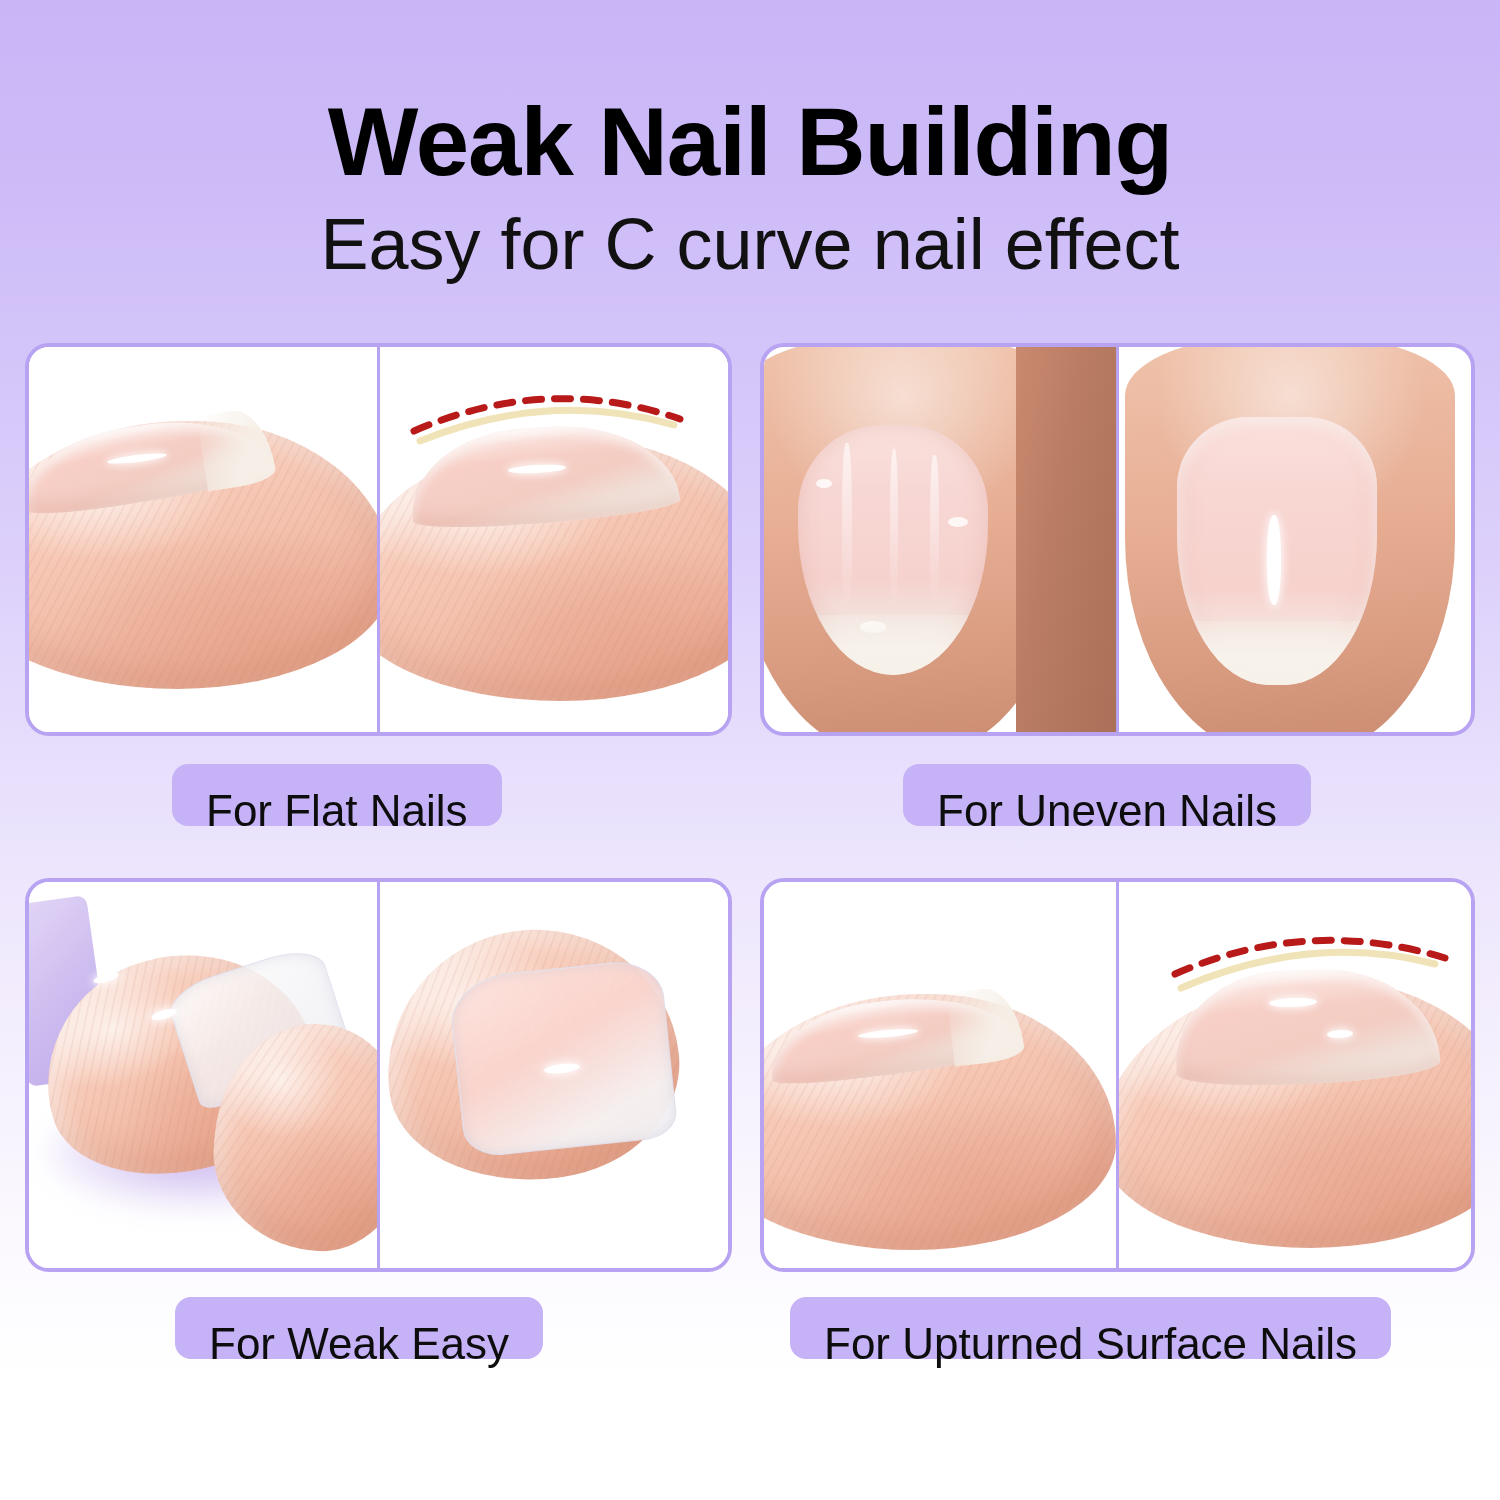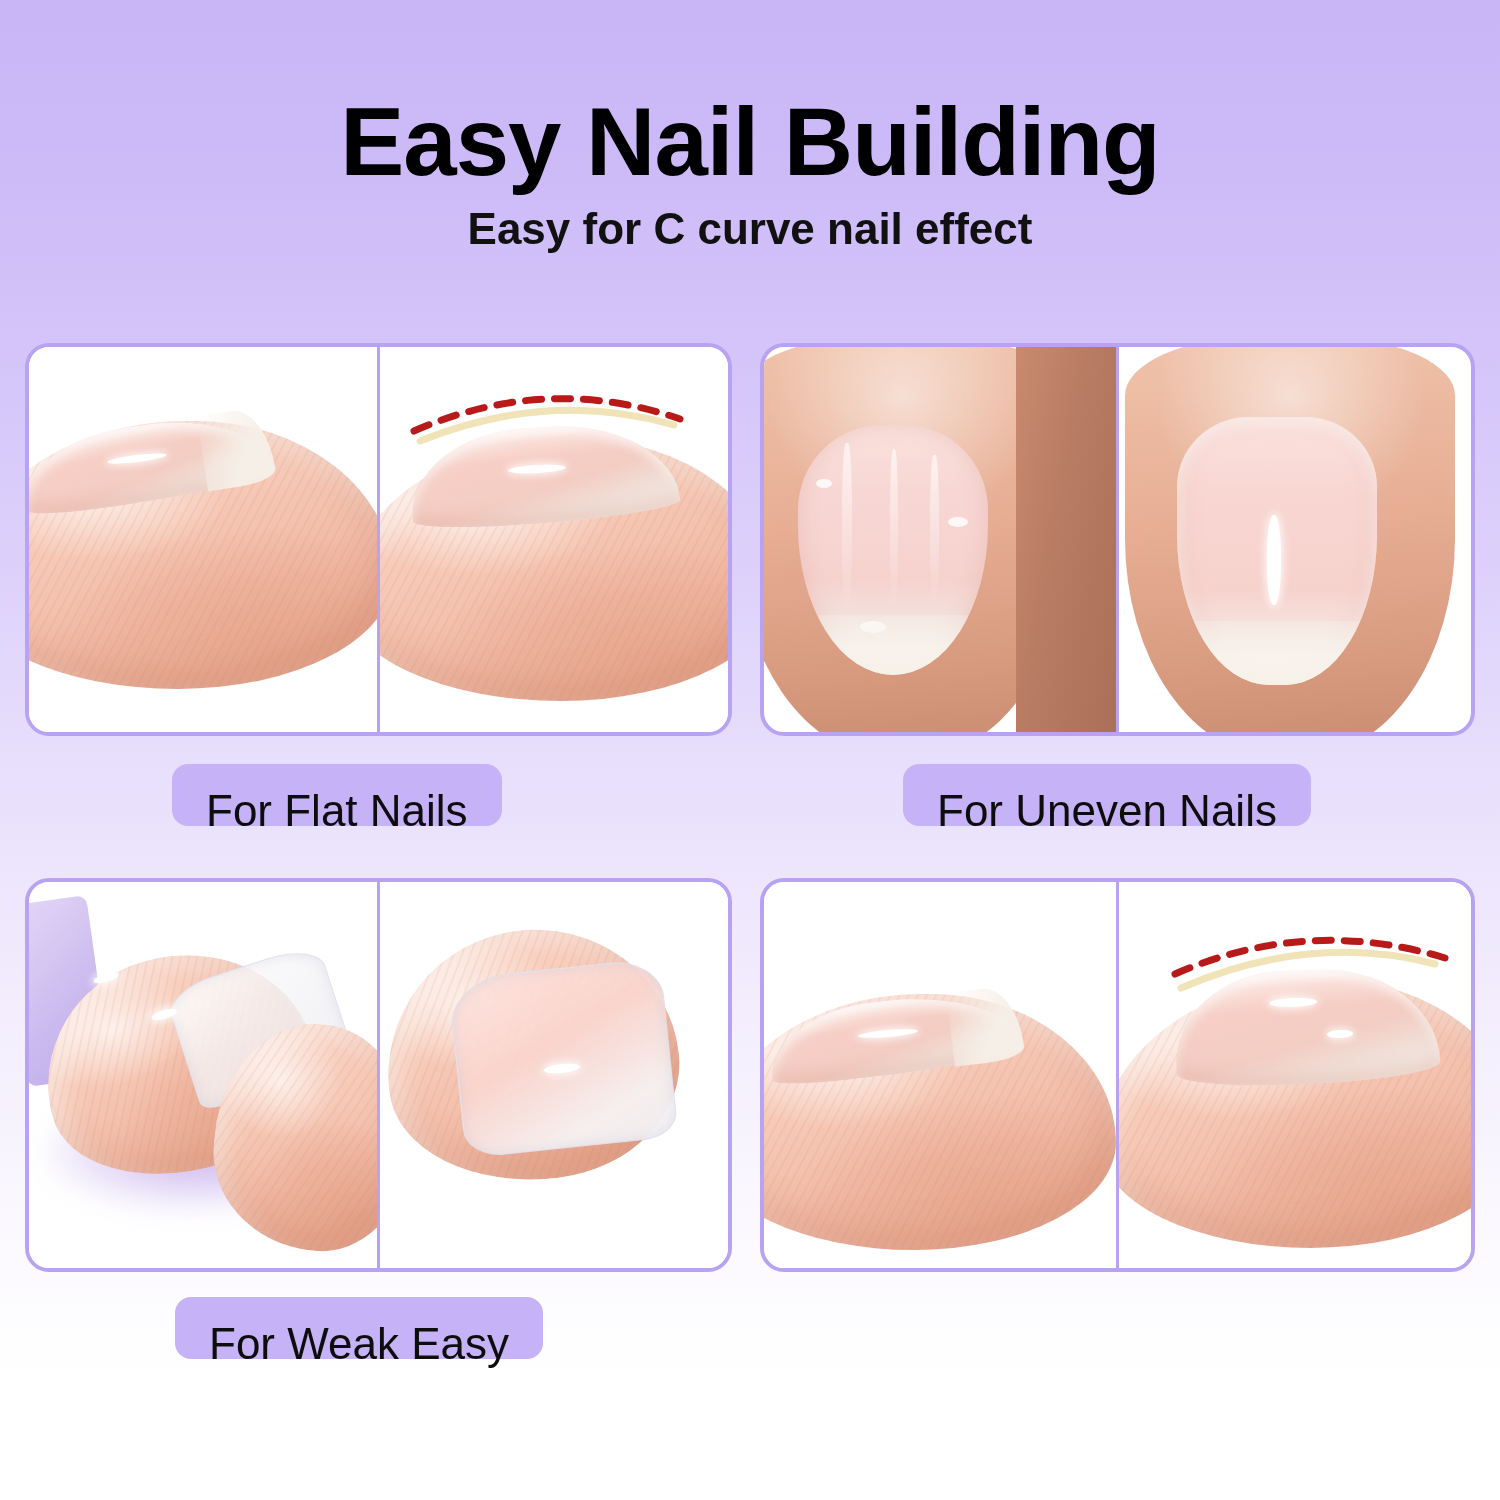--- a/index.html
+++ b/index.html
@@ -49,22 +49,22 @@
     font-weight: bold;
     line-height: 1.05;
     color: #000000;
     letter-spacing: -1px;
   }
   #subtitle {
     position: absolute;
     left: 0;
     top: 205px;
     width: 1500px;
-    font-size: 44px;
-    font-weight: bold;
+    font-size: 72px;
+    font-weight: normal;
     line-height: 1.1;
     color: #111111;
   }
 
   
   .card {
     position: absolute;
     box-sizing: border-box;
     border: 4px solid #b7a3f2;
     border-radius: 24px;
@@ -224,21 +224,21 @@
 
   
   .arc-svg { position: absolute; overflow: visible; }
 </style>
 </head>
 <body>
 
 <div id="page">
 
   <div id="header">
-    <div id="title">Easy Nail Building</div>
+    <div id="title">Weak Nail Building</div>
     <div id="subtitle">Easy for C curve nail effect</div>
   </div>
 
   <div class="card card-1">
 
     <div class="panel">
       <div class="stage">
         <div class="finger-side" style="left:-66px; top:74px; width:430px; height:268px;">
           <div class="knuckle-lines"></div>
         </div>
@@ -345,14 +345,15 @@
         </svg>
         <div class="finger-side" style="left:-18px; top:98px; width:420px; height:268px;">
           <div class="knuckle-lines"></div>
         </div>
         <div class="nail-side" style="left:56px; top:88px; width:264px; height:114px; transform:rotate(-2deg); border-radius:46% 50% 60% 46% / 90% 94% 18% 14%;"></div>
         <div class="shine-streak" style="left:150px; top:116px; width:48px; height:9px; transform:rotate(-2deg);"></div>
         <div class="shine-streak" style="left:208px; top:148px; width:26px; height:8px; transform:rotate(-2deg);"></div>
       </div>
     </div>
   </div>
+  <div class="pill pill-4">For Upturned Surface Nails</div>
 
 </div>
 
 </body></html>

